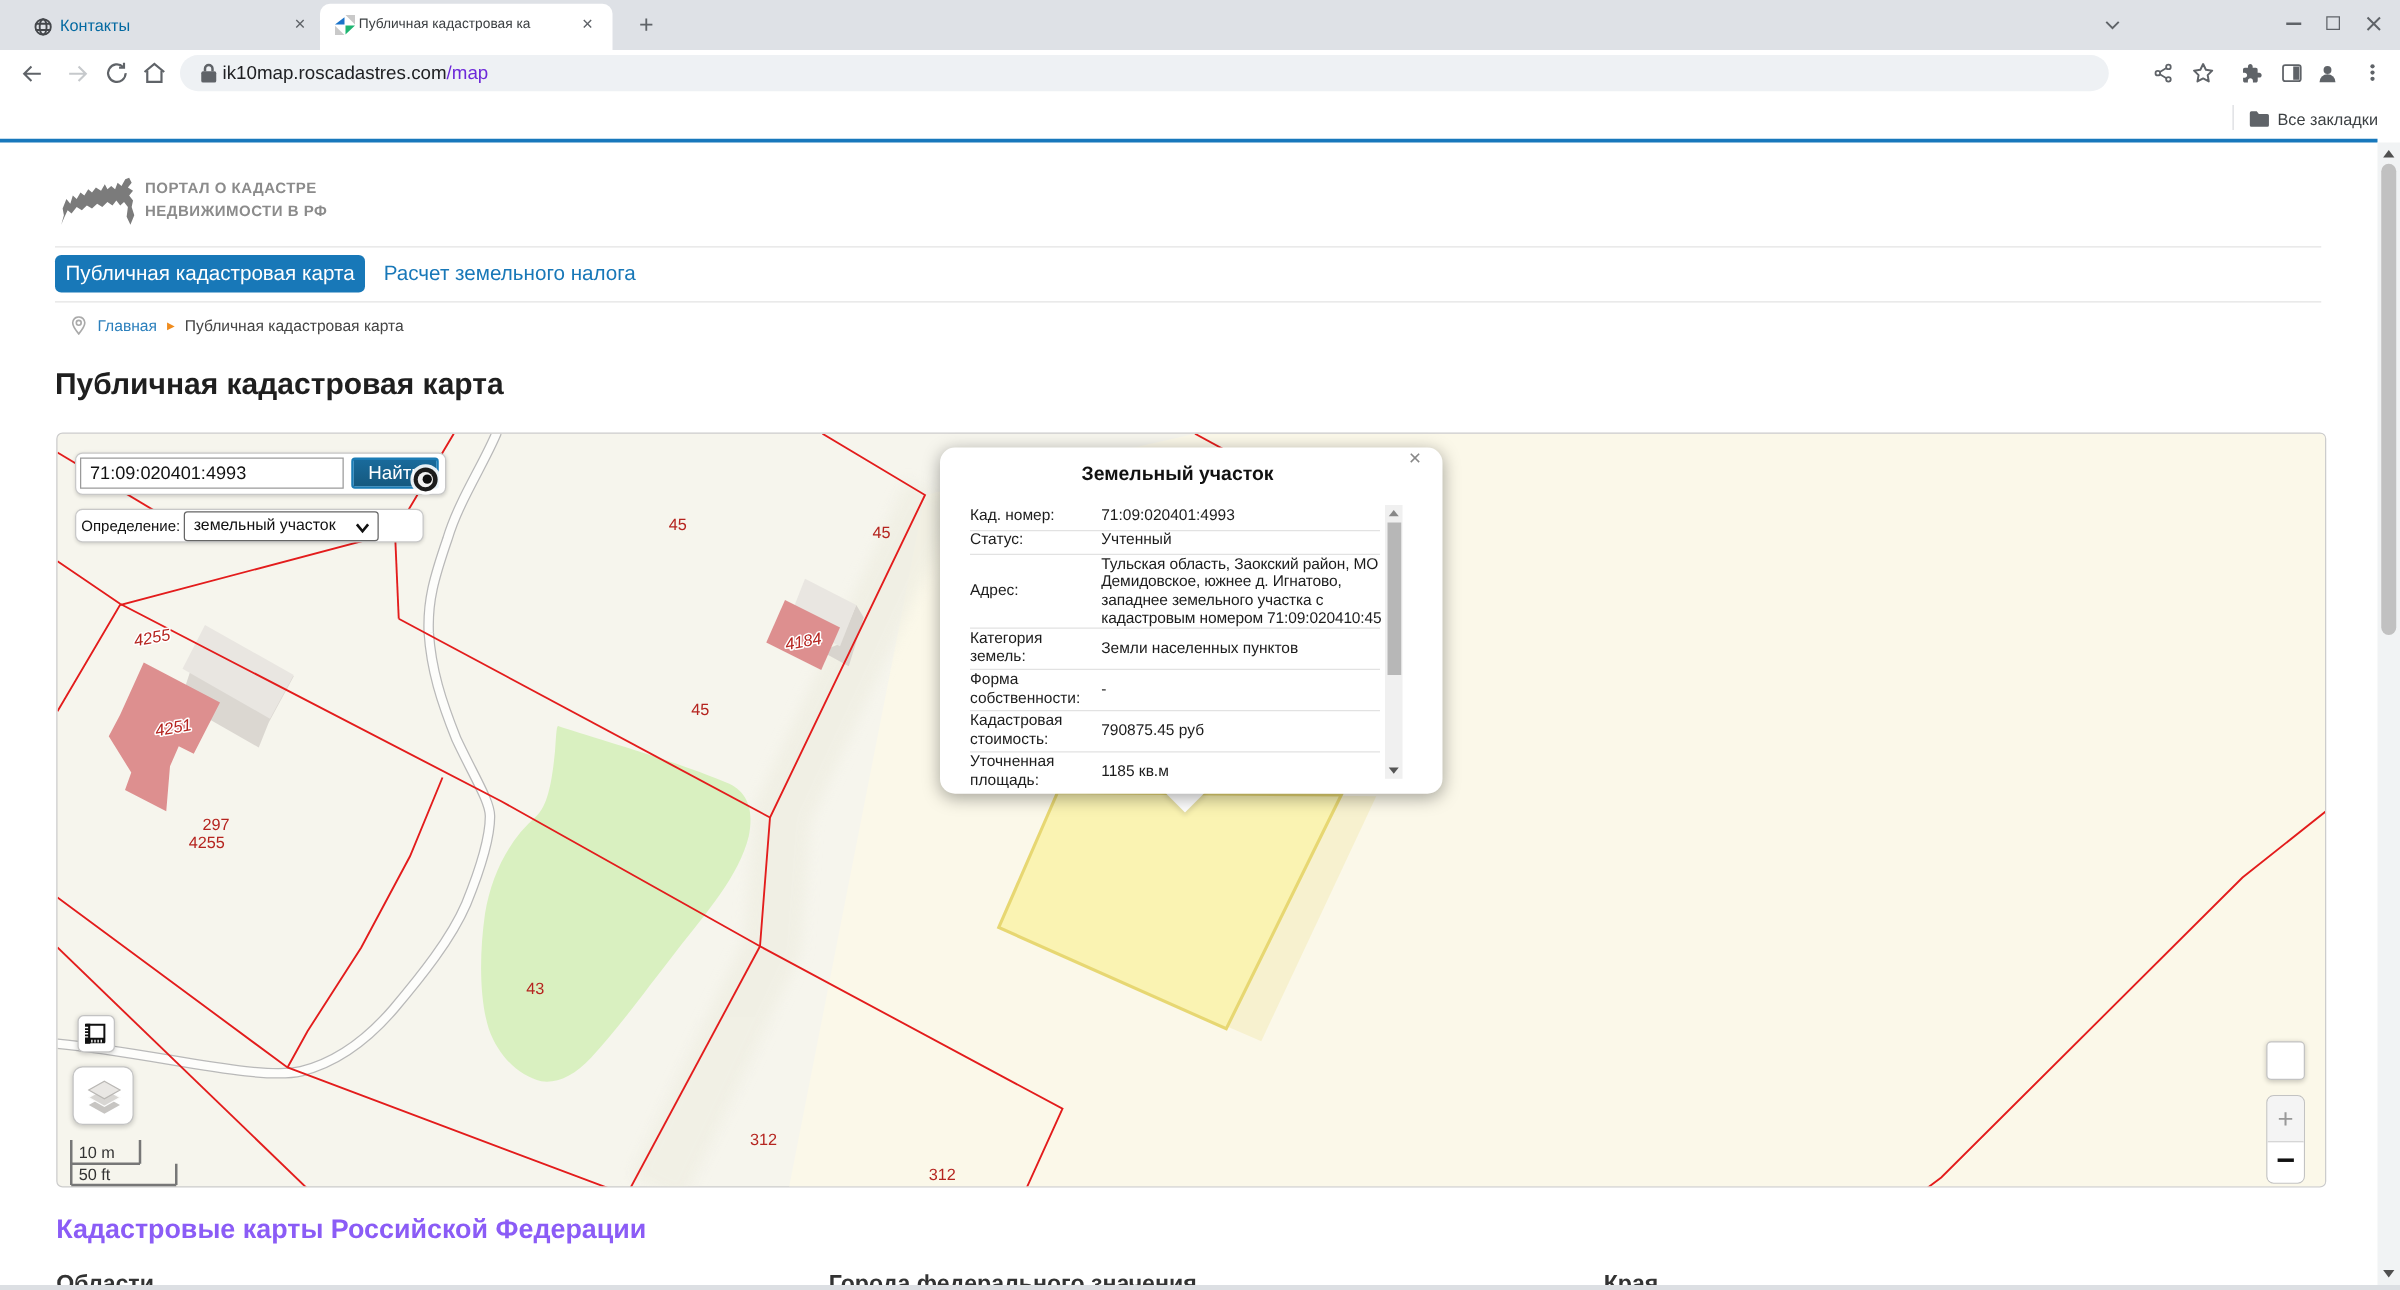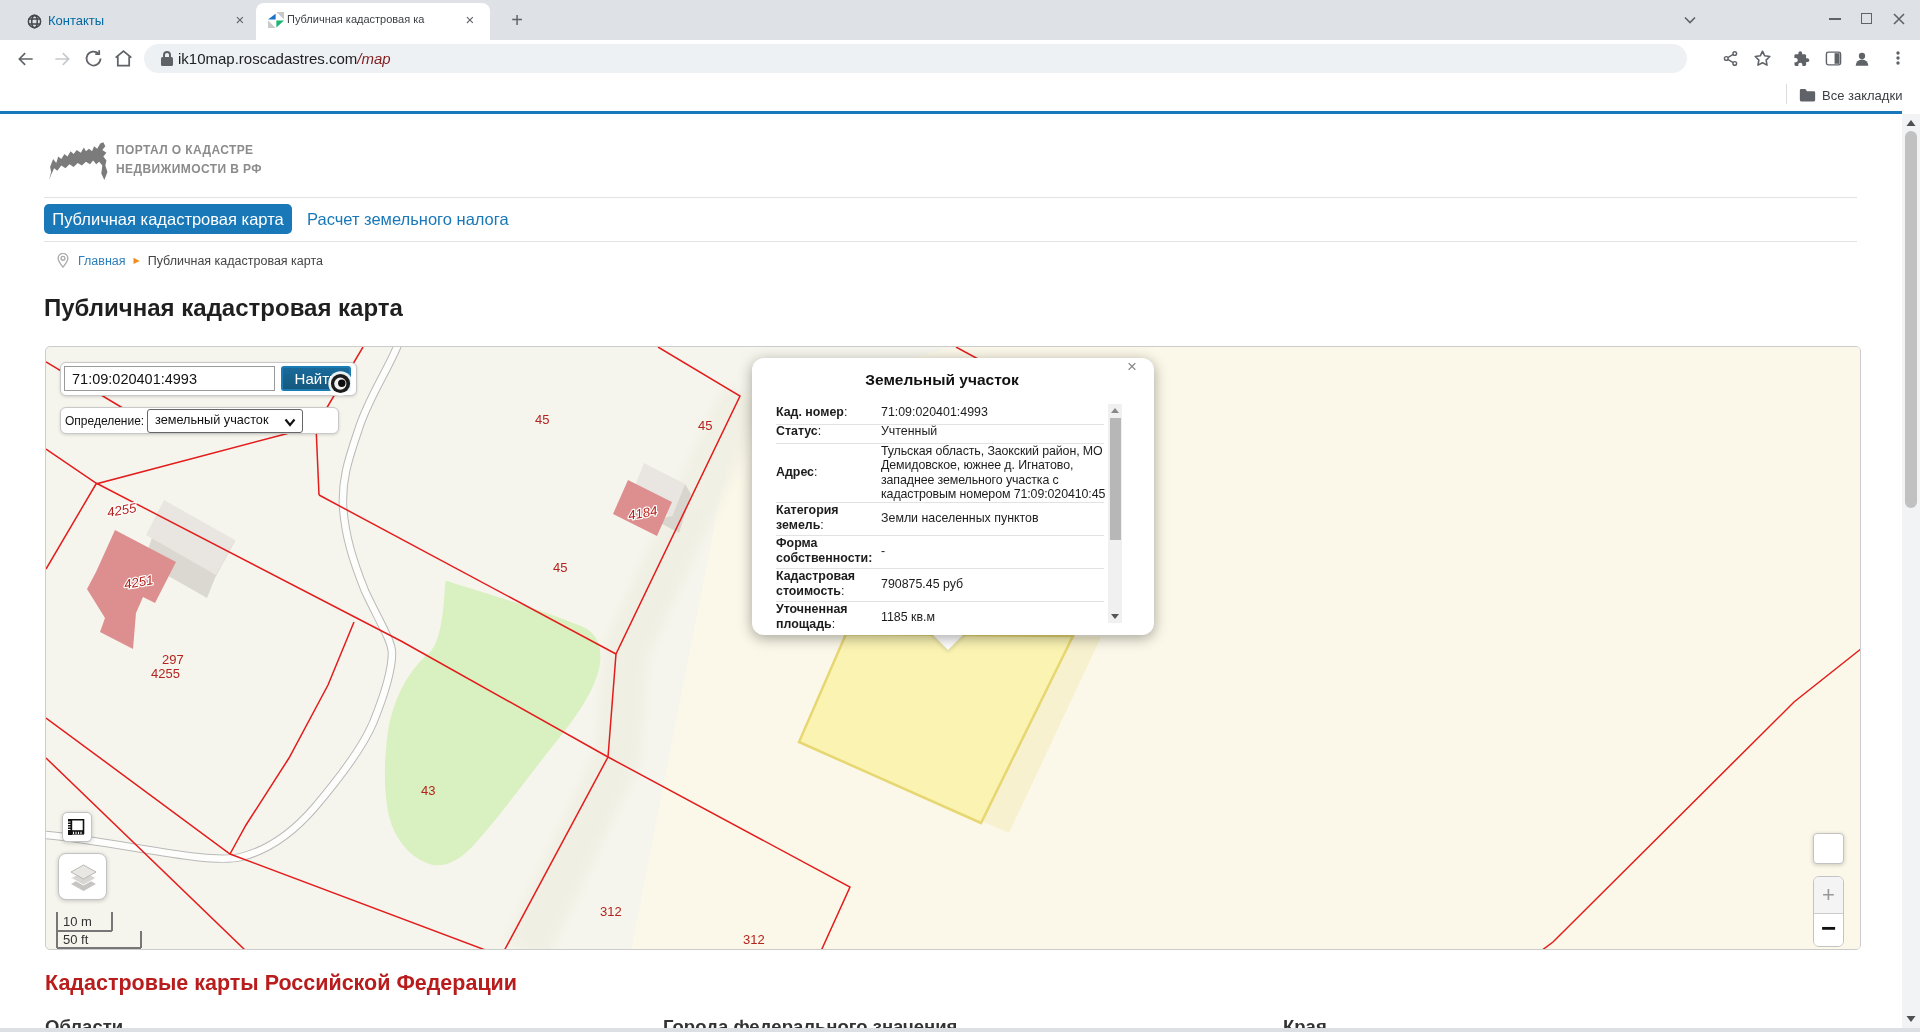--- a/index.html
+++ b/index.html
@@ -9,21 +9,21 @@
   #tabstrip { position:absolute; left:0; top:0; width:1920px; height:40px; background:#dee1e6; }
   #tab1 { position:absolute; left:12px; top:0; width:240px; height:40px; }
   #tab1 .t { position:absolute; left:36px; top:13px; font-size:13px; color:#0369a1; }
   #tab2 { position:absolute; left:256px; top:3px; width:234px; height:37px; background:#fff; border-radius:8px 8px 0 0; }
   #tab2 .t { position:absolute; left:31px; top:10px; font-size:11px; color:#3c4043; white-space:nowrap; width:170px; overflow:hidden;
              -webkit-mask-image:linear-gradient(90deg,#000 85%,transparent); mask-image:linear-gradient(90deg,#000 85%,transparent);}
   .tclose { position:absolute; top:12px; width:16px; height:16px; color:#5f6368; font-size:15px; line-height:16px; text-align:center; }
   #toolbar { position:absolute; left:0; top:40px; width:1920px; height:38px; background:#fff; }
   #omni { position:absolute; left:144px; top:44px; width:1543px; height:29px; border-radius:15px; background:#eef1f4; }
   #omni .url { position:absolute; left:34px; top:6px; font-size:15px; color:#202124; }
-  #omni .url span { color:#7f1d1d;font-style:italic; }
+  #omni .url span { color:#6d28d9; }
   #bookmarks { position:absolute; left:0; top:78px; width:1920px; height:33px; background:#fff; }
   #bmsep { position:absolute; left:1786px; top:84px; width:1px; height:20px; background:#dadce0; }
   #bmtext { position:absolute; left:1822px; top:88px; font-size:13px; color:#3c4043; }
   #bluebar { position:absolute; left:0; top:111px; width:1902px; height:3px; background:#1878bc; }
   
   #logotext { position:absolute; left:116px; top:141px; font-size:12px; font-weight:bold; color:#8b8b8b; line-height:19px; letter-spacing:.4px;}
   .hr { position:absolute; left:44px; width:1813px; height:1px; background:#e3e3e3; }
   #navbtn { position:absolute; left:44px; top:204px; width:248px; height:30px; background:#1878b8; border-radius:5px;
             color:#fff; font-size:16.5px; text-align:center; line-height:30px; white-space:nowrap; }
   #navlink { position:absolute; left:307px; top:204px; height:30px; color:#1878b8; font-size:16.5px; line-height:30px; }
@@ -39,32 +39,32 @@
   #searchbtn { position:absolute; left:281px; top:366px; width:70px; height:25px; background:linear-gradient(#196a9b,#15597f); border:2px solid #1b7cb5; border-radius:3px; color:#fff; font-size:15px; text-align:center; line-height:21px; }
   #defbox { position:absolute; left:60px; top:407px; width:279px; height:27px; background:#fff; border:1px solid #c8c8c8; border-radius:6px; box-shadow:0 1px 3px rgba(0,0,0,.15); }
   #deflabel { position:absolute; left:65px; top:414px; font-size:12px; color:#111; }
   #defsel { position:absolute; left:147px; top:409px; width:156px; height:24px; background:#fff; border:1px solid #666; border-radius:3px; font-size:12.7px; color:#111; line-height:21px; padding-left:7px; }
   
   #popup { position:absolute; left:752px; top:358px; width:402px; height:277px; background:#fff; border-radius:12px; box-shadow:0 3px 14px rgba(0,0,0,.35); }
   #ptail { position:absolute; left:936px; top:621px; width:24px; height:24px; background:#fff; transform:rotate(45deg); box-shadow:2px 2px 4px rgba(0,0,0,.10); }
   #ptitle { position:absolute; left:752px; top:371px; width:380px; text-align:center; font-size:15.5px; font-weight:bold; color:#111; }
   #pclose { position:absolute; left:1127px; top:357px; font-size:17px; color:#888; }
   .prow { position:absolute; left:776px; font-size:12.4px; color:#1c1c1c; }
-  .plabel { font-weight:bold;margin-top:11px; }
+  .plabel { font-weight:normal;margin-top:11px; }
   .pline { position:absolute; left:776px; width:328px; height:1px; background:#e2e2e2; }
   
   #pscroll { position:absolute; left:1108px; top:404px; width:14px; height:219px; background:#f0f0f0; }
   #pthumb { position:absolute; left:1109.5px; top:418px; width:11px; height:122px; background:#b7b7b7; }
   
   .ctrlbtn { position:absolute; background:#fff; border:1px solid #c3c3c3; border-radius:5px; box-shadow:0 1px 4px rgba(0,0,0,.2); }
   #zoomctl { position:absolute; left:1813px; top:876px; width:31px; height:71px; background:#fff; border:1px solid #c3c3c3; border-radius:6px; overflow:hidden; }
   #zoomctl .plus { position:absolute; left:0; top:0; width:100%; height:37px; background:#f4f4f4; border-bottom:1px solid #ccc; color:#999; font-size:22px; text-align:center; line-height:35px; }
   #zoomctl .minus { position:absolute; left:0; top:37px; width:100%; height:33px; background:#fff; color:#111; font-size:26px; font-weight:bold; text-align:center; line-height:29px; }
   
-  #ftitle { position:absolute; left:45px; top:971px; font-size:21.5px; font-weight:bold; color:#b91c1c; }
+  #ftitle { position:absolute; left:45px; top:971px; font-size:21.5px; font-weight:bold; color:#8b5cf6; }
   .fcol { position:absolute; top:1016px; font-size:18.5px; font-weight:bold; color:#333; }
   
   #pagescroll { position:absolute; left:1902px; top:114px; width:18px; height:918px; background:#f1f3f4; }
   #pagethumb { position:absolute; left:1905px; top:131px; width:12px; height:377px; background:#c1c1c1; border-radius:6px;}
   #hstrip { position:absolute; left:0px; top:1028px; width:1920px; height:4px; background:#dcdfe3; }
 </style>
 </head>
 <body>
 
 <div id="tabstrip"></div>

